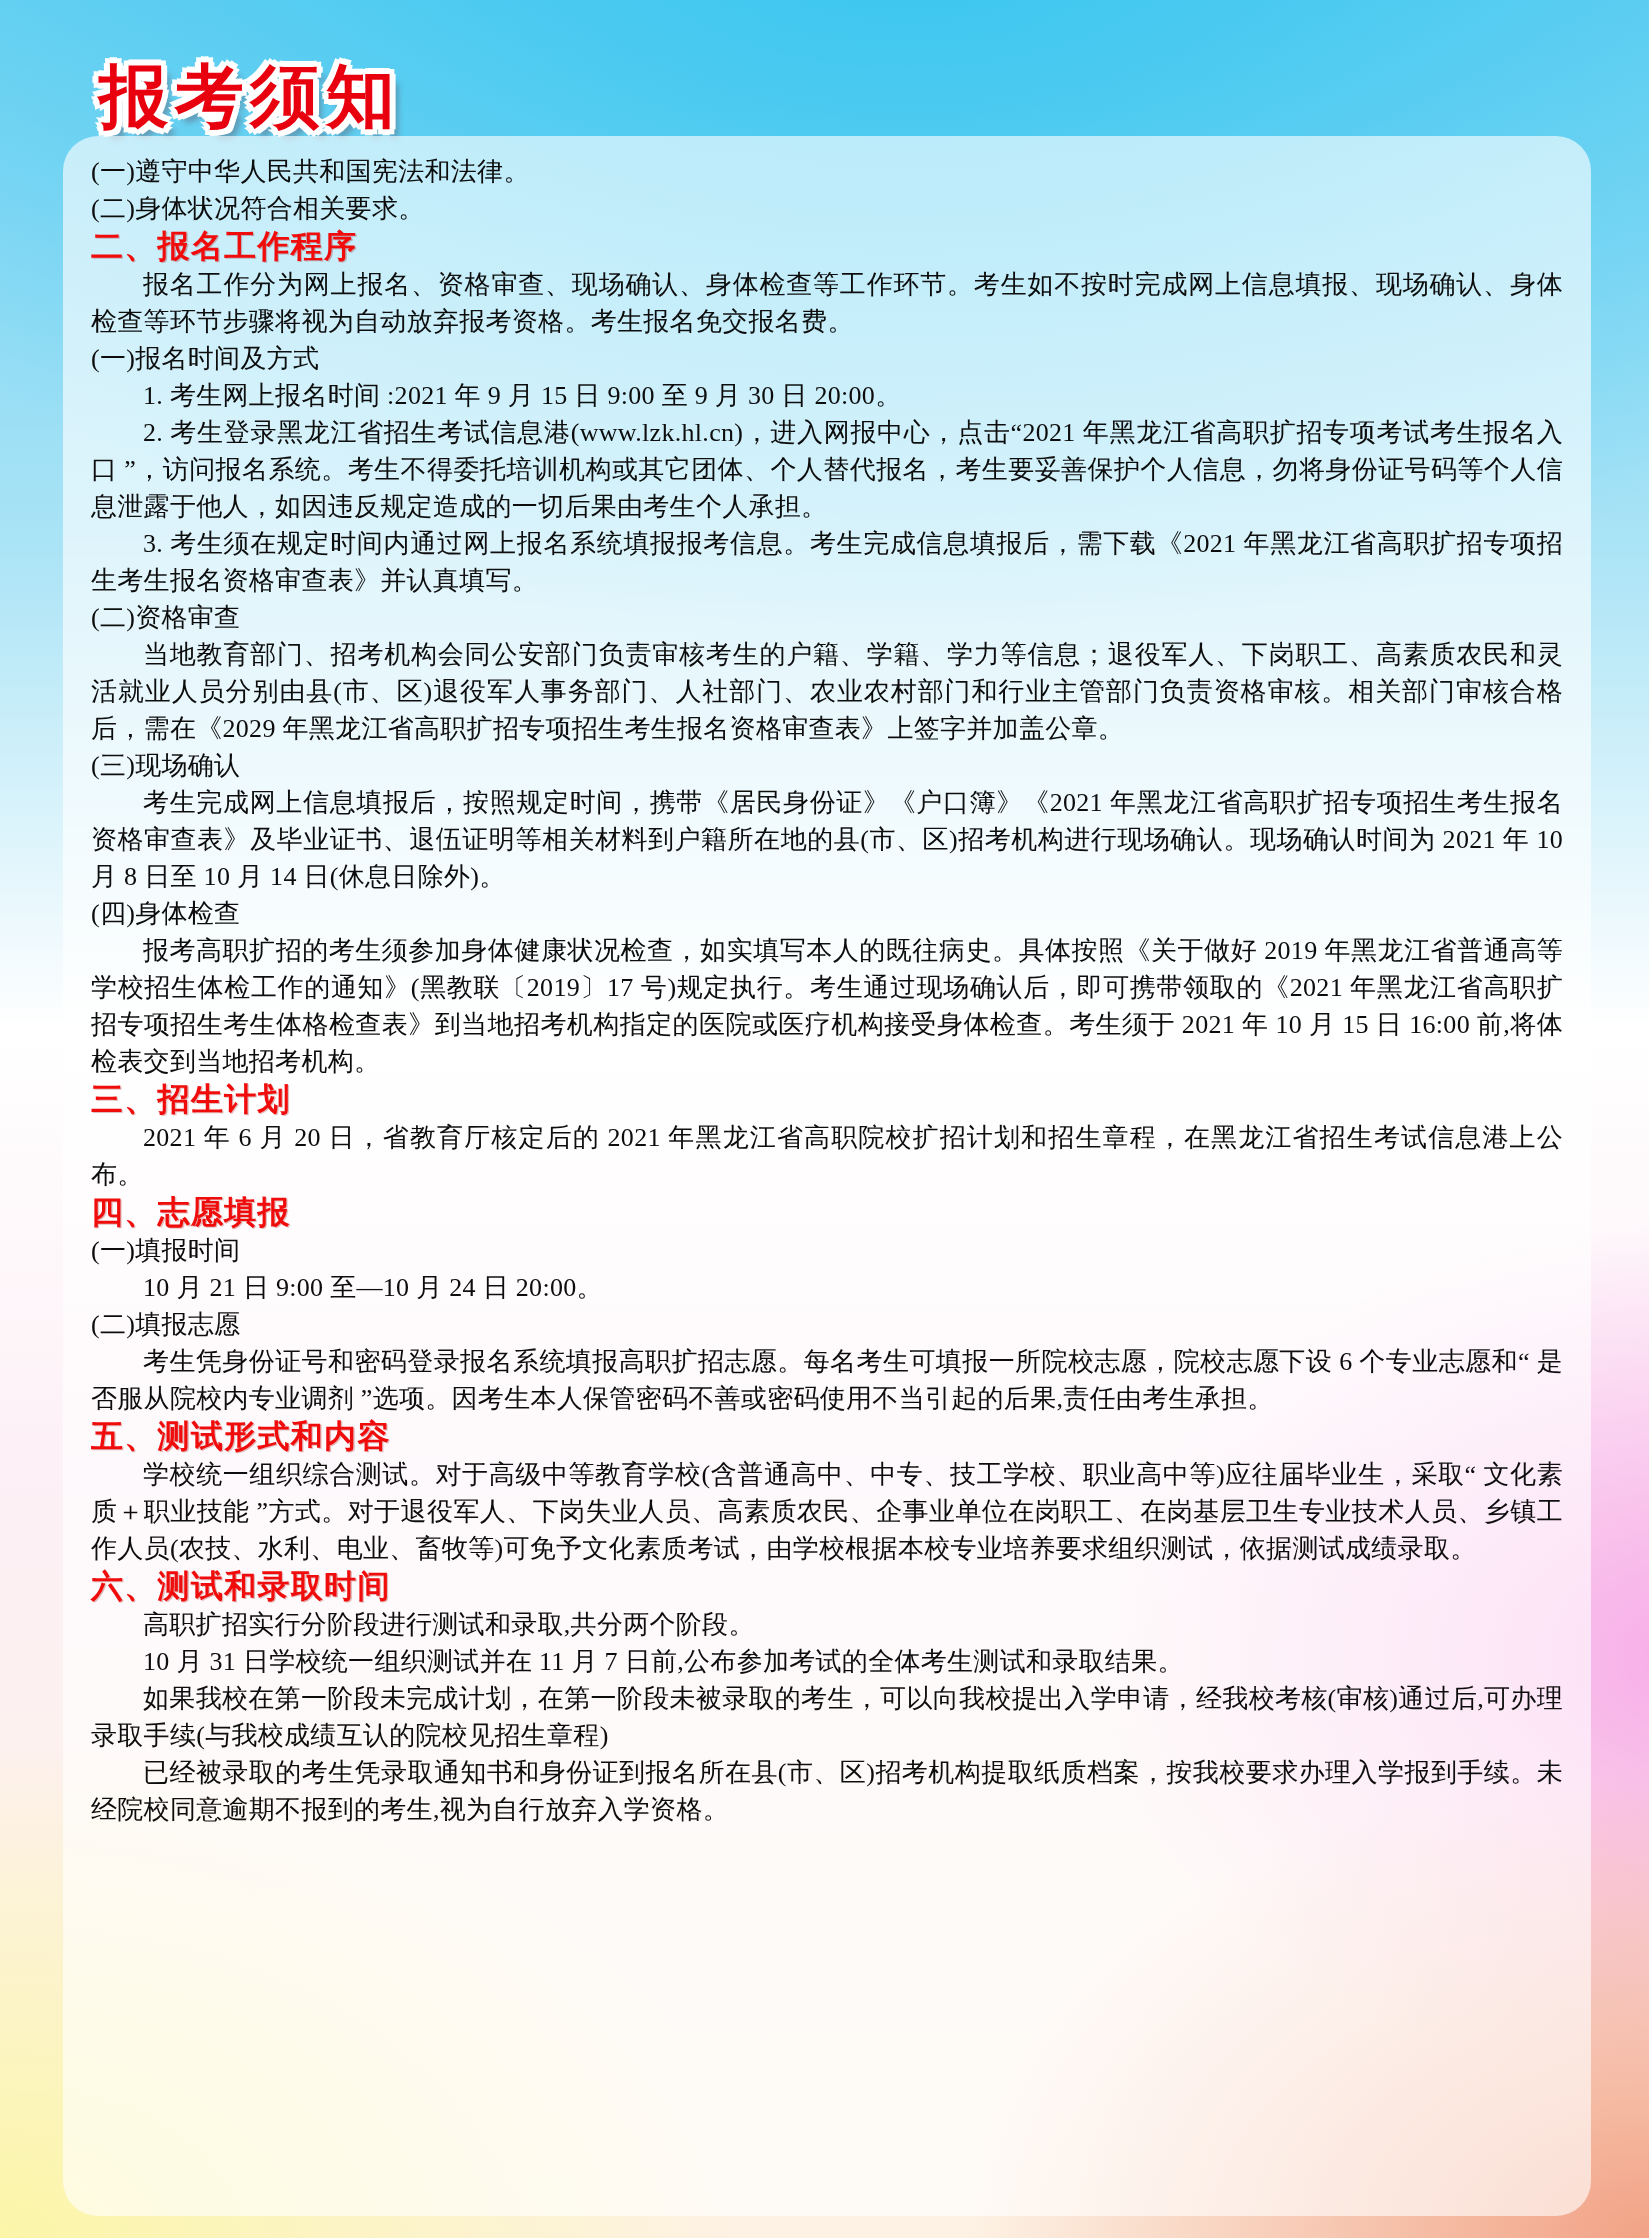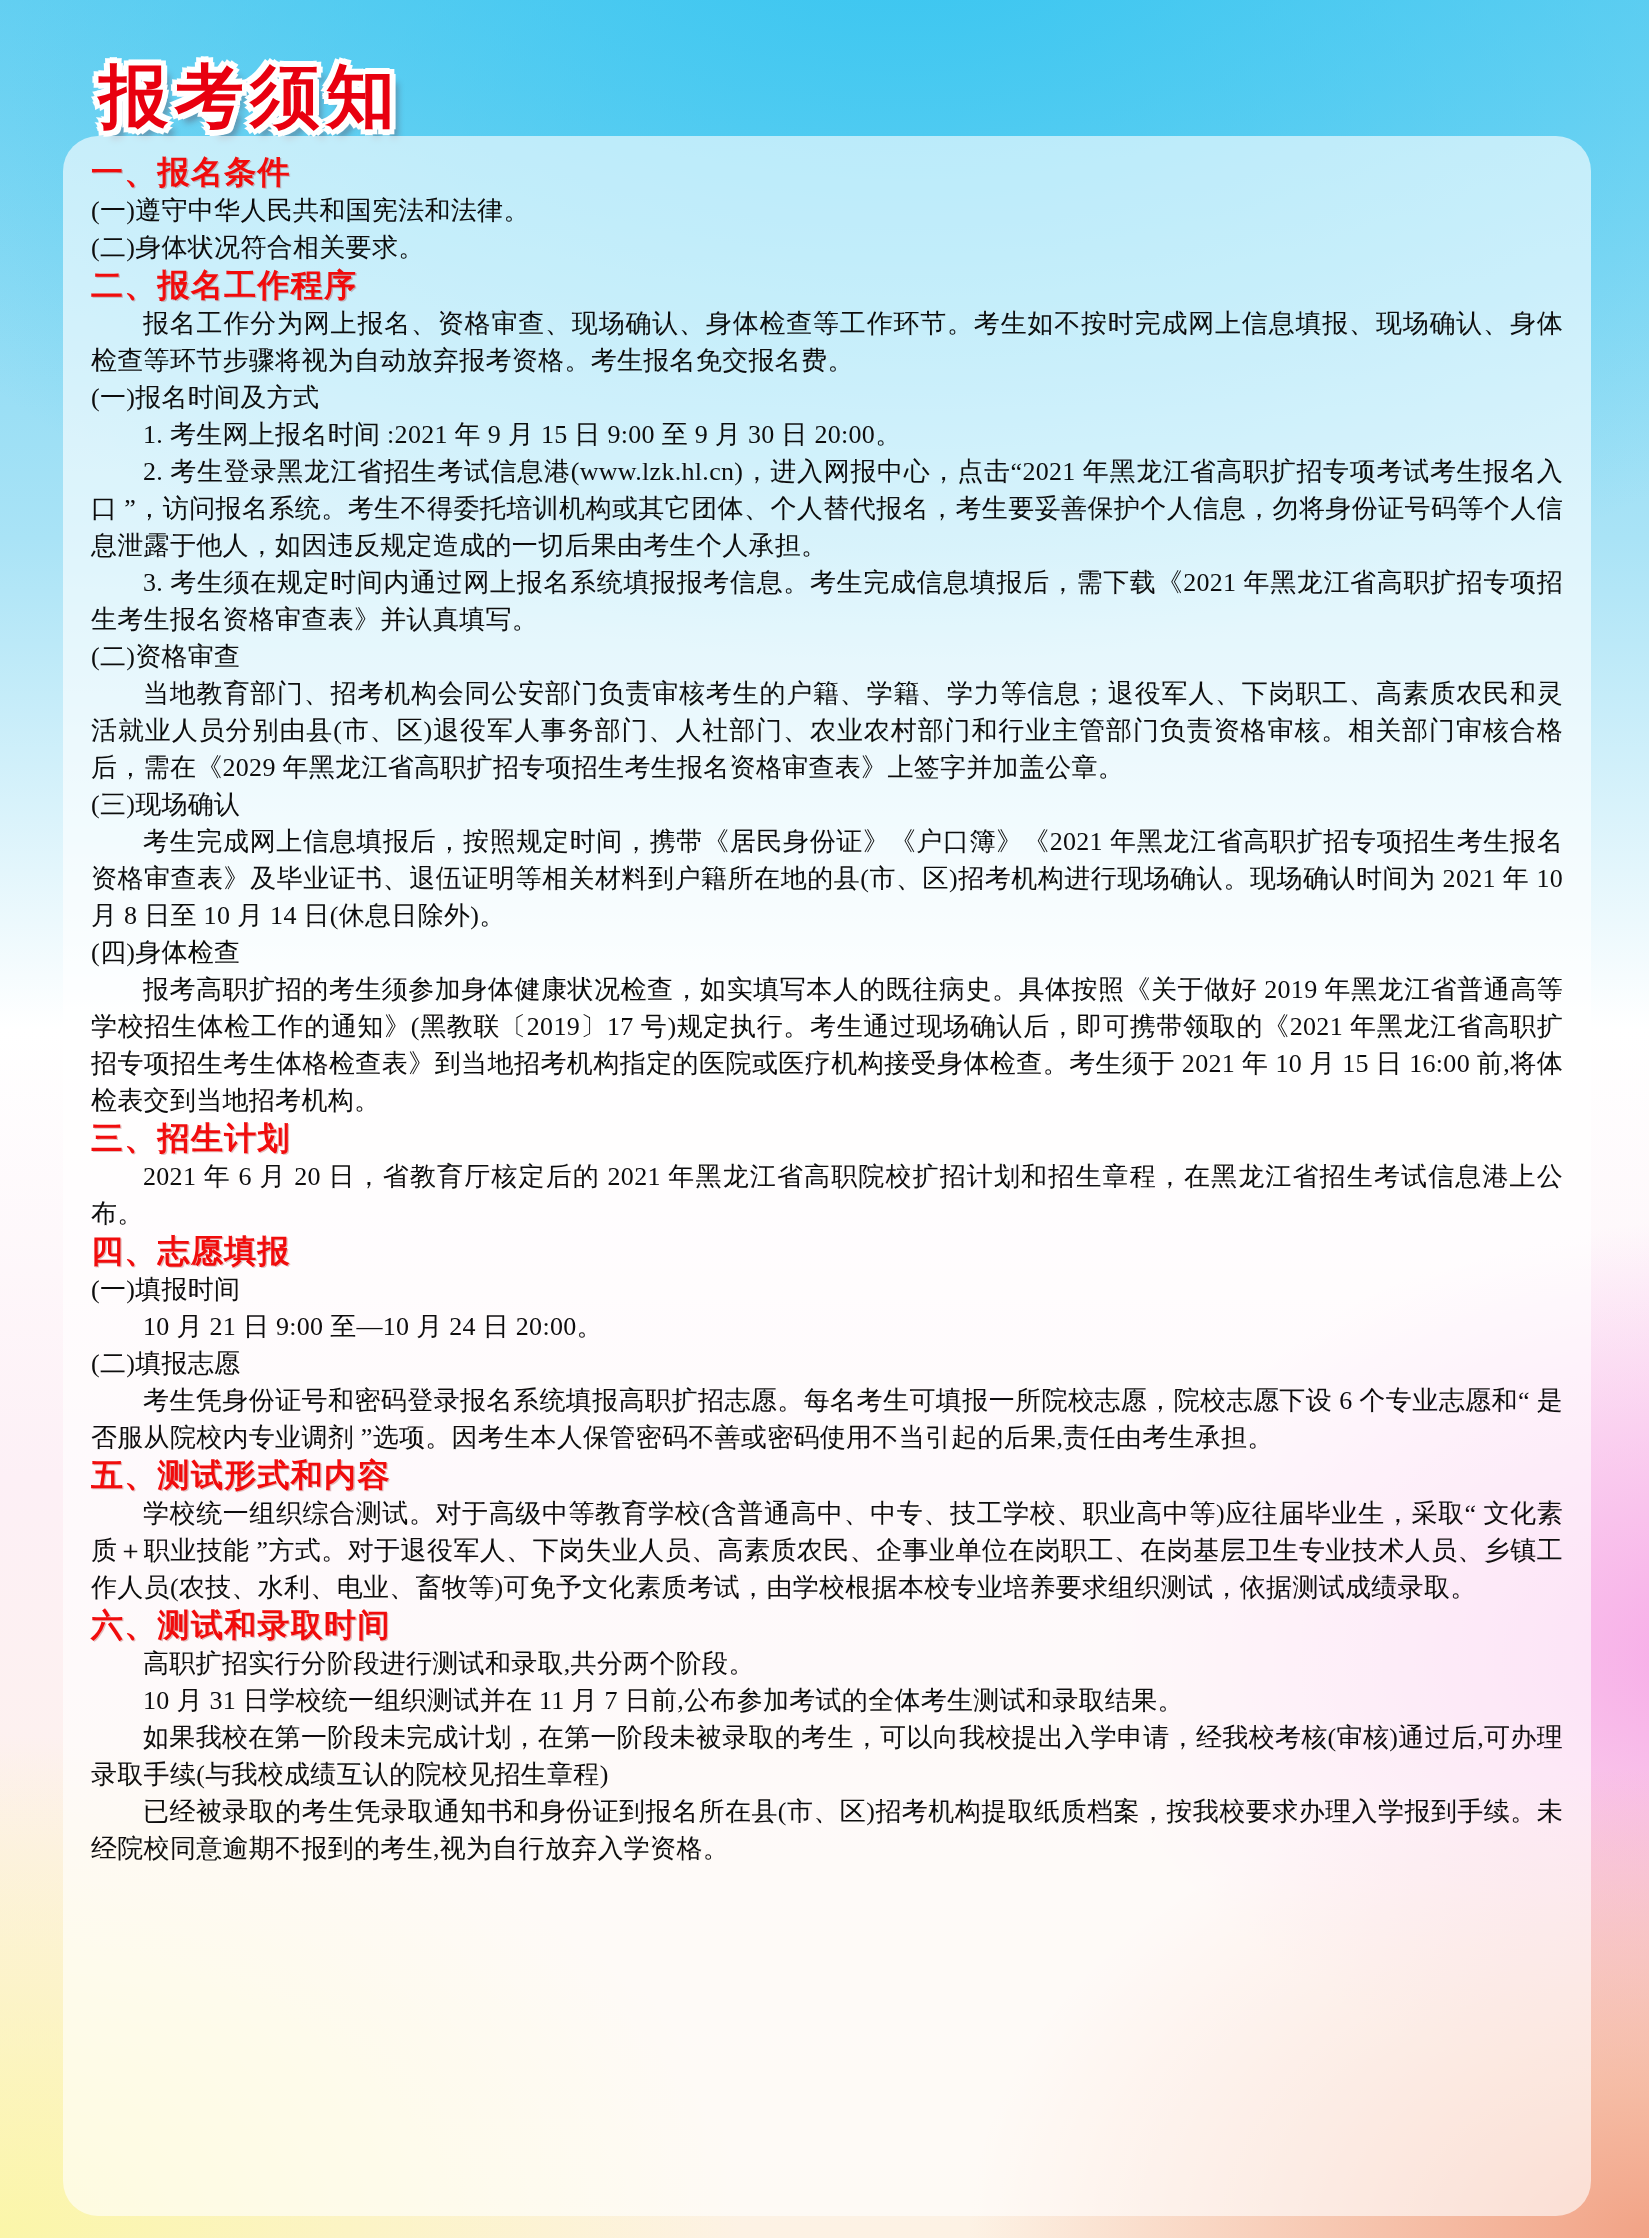--- a/index.html
+++ b/index.html
@@ -71,21 +71,20 @@
   }
   .para.indent { text-indent: 2em; }
 </style>
 </head>
 <body style="--title-red: #e8000f; --header-red: #f10c0c;">
 
 <h1 class="page-title">报考须知</h1>
 
 <div class="content-panel">
   <div>
-      <h2 class="sec-header">一、报名条件</h2>
       <p class="para">(一)遵守中华人民共和国宪法和法律。</p>
       <p class="para">(二)身体状况符合相关要求。</p>
       <h2 class="sec-header">二、报名工作程序</h2>
       <p class="para indent">报名工作分为网上报名、资格审查、现场确认、身体检查等工作环节。考生如不按时完成网上信息填报、现场确认、身体检查等环节步骤将视为自动放弃报考资格。考生报名免交报名费。</p>
       <p class="para">(一)报名时间及方式</p>
       <p class="para indent">1. 考生网上报名时间 :2021 年 9 月 15 日 9:00 至 9 月 30 日 20:00。</p>
       <p class="para indent">2. 考生登录黑龙江省招生考试信息港(www.lzk.hl.cn)，进入网报中心，点击“2021 年黑龙江省高职扩招专项考试考生报名入口 ”，访问报名系统。考生不得委托培训机构或其它团体、个人替代报名，考生要妥善保护个人信息，勿将身份证号码等个人信息泄露于他人，如因违反规定造成的一切后果由考生个人承担。</p>
       <p class="para indent">3. 考生须在规定时间内通过网上报名系统填报报考信息。考生完成信息填报后，需下载《2021 年黑龙江省高职扩招专项招生考生报名资格审查表》并认真填写。</p>
       <p class="para">(二)资格审查</p>
       <p class="para indent">当地教育部门、招考机构会同公安部门负责审核考生的户籍、学籍、学力等信息；退役军人、下岗职工、高素质农民和灵活就业人员分别由县(市、区)退役军人事务部门、人社部门、农业农村部门和行业主管部门负责资格审核。相关部门审核合格后，需在《2029 年黑龙江省高职扩招专项招生考生报名资格审查表》上签字并加盖公章。</p>

